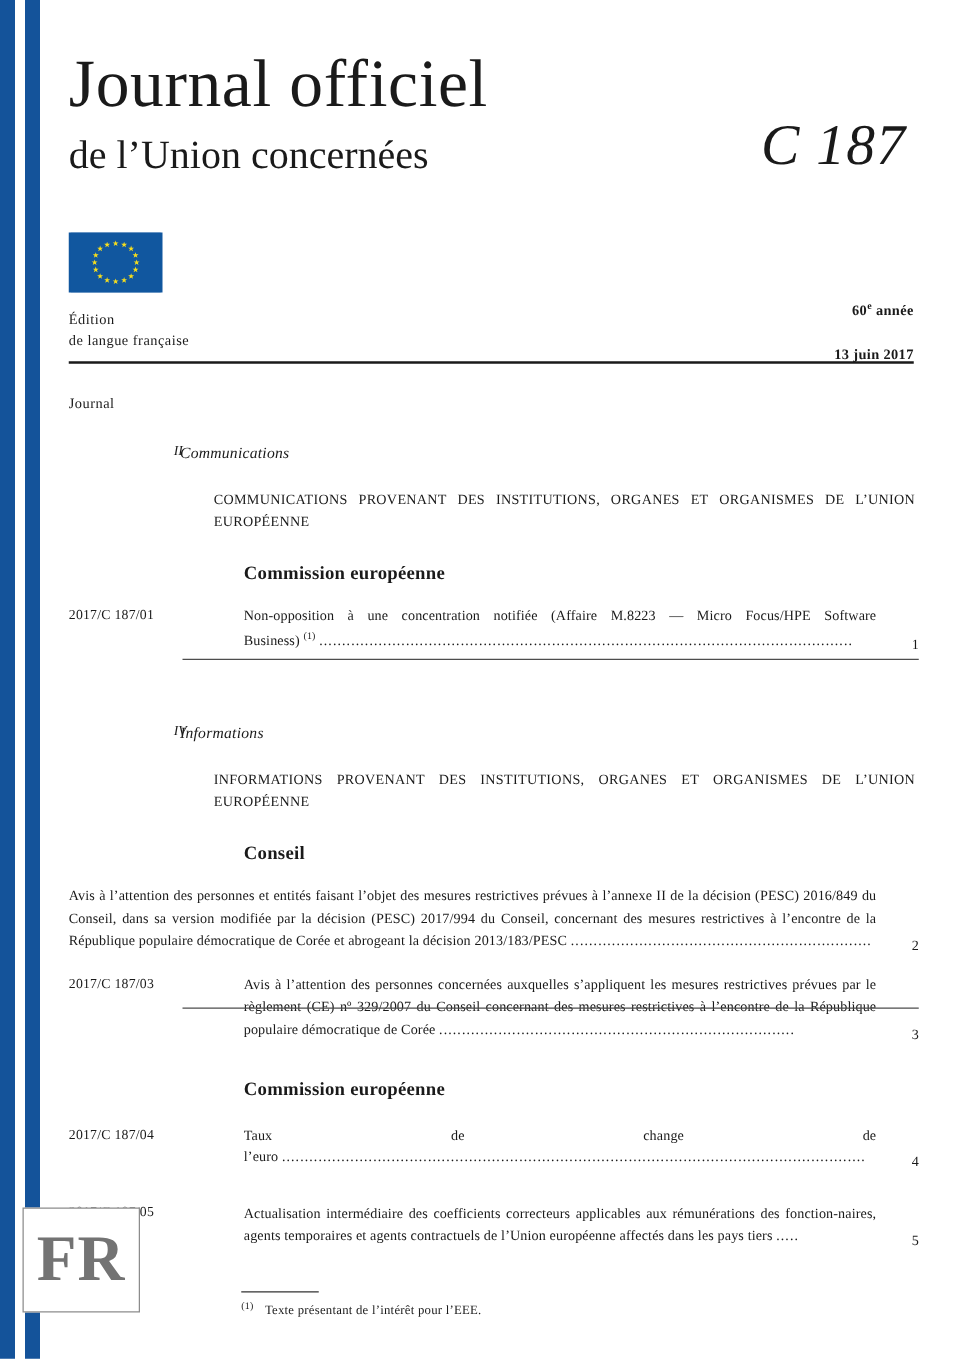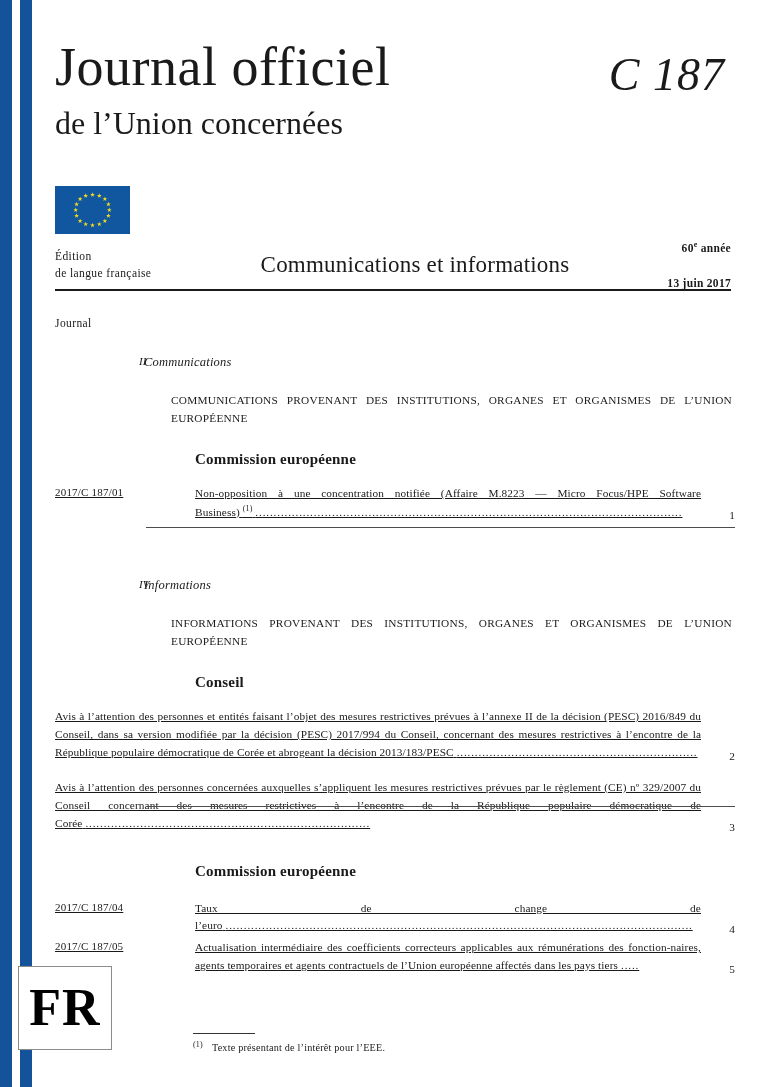--- a/index.html
+++ b/index.html
@@ -36,21 +36,21 @@
 
   
   .masthead {
     position: absolute;
     left: 55px;
     top: 38px;
     width: 680px;
   }
   .masthead-row {
     display: flex;
-    align-items: flex-start;
+    align-items: flex-end;
     justify-content: space-between;
   }
   .title-block { flex: 0 0 auto; }
   .jo-title {
     font-size: 54px;
     line-height: 1.08;
     letter-spacing: 0.5px;
     font-weight: 400;
     white-space: nowrap;
   }
@@ -194,21 +194,20 @@
     margin-left: 140px;
     font-size: 15px;
     font-weight: bold;
     letter-spacing: 0.2px;
     margin-bottom: 17px;
   }
 
   .entry {
     display: flex;
     margin-bottom: 17px;
-    text-decoration: underline;
   }
   .entry-ref {
     flex: 0 0 140px;
     width: 140px;
     font-size: 11px;
     letter-spacing: 0.2px;
     padding-top: 1px;
   }
   .entry-body {
     flex: 1 1 auto;
@@ -249,21 +248,21 @@
     box-sizing: border-box;
     display: flex;
     align-items: center;
     justify-content: center;
   }
   .fr-badge span {
     font-size: 52px;
     font-weight: bold;
     letter-spacing: 1px;
     line-height: 1;
-    color: #000000;
+    color: #737373;
   }
 
   
   .footnote {
     position: absolute;
     left: 193px;
     top: 1040px;
     font-size: 10.2px;
     letter-spacing: 0.2px;
   }
@@ -342,21 +341,20 @@
           </g>
       </g>
     </svg>
   </div>
 
   <div class="edition-row">
     <div class="edition-lang">
       <div>Édition</div>
       <div>de langue française</div>
     </div>
-    <div class="edition-heading">Communications et informations</div>
     <div class="edition-meta">
       <div class="year"><span>60</span><sup>e</sup><span> année</span></div>
       <div>13 juin 2017</div>
     </div>
   </div>
 
   <div class="rule-main"></div>
 
   <div class="sommaire-label">Journal</div>
 
@@ -387,29 +385,30 @@
     <div class="org-heading">Conseil</div>
 
     <div class="entry">
       <div class="entry-body">
         <div class="entry-text"><span>Avis à l’attention des personnes et entités faisant l’objet des mesures restrictives prévues à l’annexe II de la décision (PESC) 2016/849 du Conseil, dans sa version modifiée par la décision (PESC) 2017/994 du Conseil, concernant des mesures restrictives à l’encontre de la République populaire démocratique de Corée et abrogeant la décision 2013/183/PESC</span>&nbsp;<span class="dots">..................................................................</span></div>
         <div class="entry-page">2</div>
       </div>
     </div>
 
     <div class="entry" style="margin-bottom:14px;">
+      <div class="entry-ref">2017/C 187/03</div>
       <div class="entry-body">
         <div class="entry-text"><span>Avis à l’attention des personnes concernées auxquelles s’appliquent les mesures restrictives prévues par le règlement (CE) nº 329/2007 du Conseil concernant des mesures restrictives à l’encontre de la République populaire démocratique de Corée</span>&nbsp;<span class="dots">..............................................................................</span></div>
         <div class="entry-page">3</div>
       </div>
     </div>
 
     <div class="org-heading" style="margin-top:30px;margin-bottom:20px;">Commission européenne</div>
 
-    <div class="entry" style="margin-bottom:4px;">
+    <div class="entry" style="margin-bottom:27px;">
       <div class="entry-ref">2017/C 187/04</div>
       <div class="entry-body">
         <div class="entry-text"><span>Taux de change de l’euro</span>&nbsp;<span class="dots">................................................................................................................................</span></div>
         <div class="entry-page">4</div>
       </div>
     </div>
 
     <div class="entry">
       <div class="entry-ref">2017/C 187/05</div>
       <div class="entry-body">

